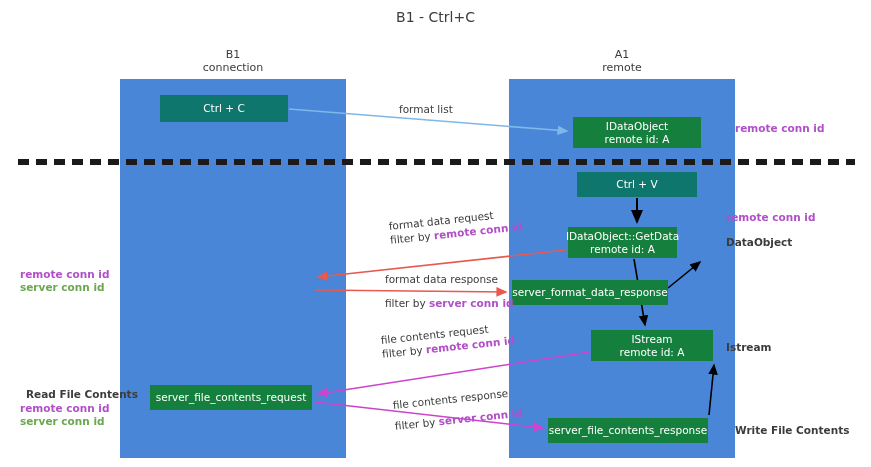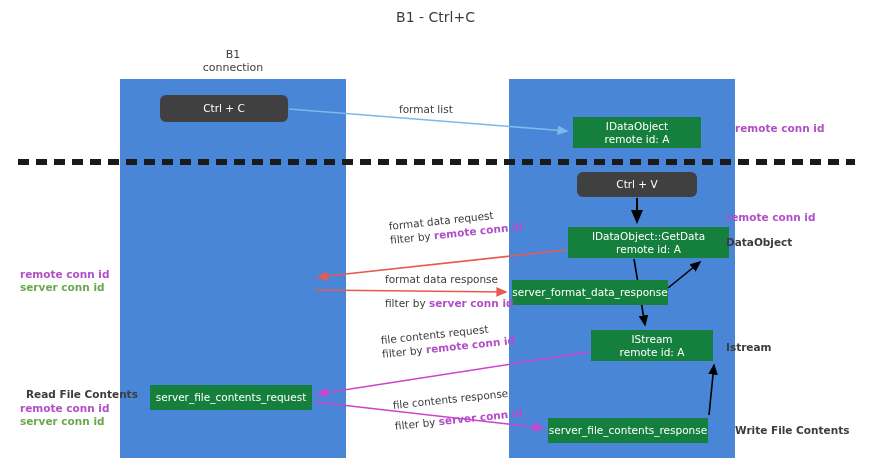--- a/index.html
+++ b/index.html
@@ -49,27 +49,27 @@
     flex-direction:column;
     align-items:center;
     justify-content:center;
     color:#ffffff;
     font-size:10.5px;
     line-height:13px;
     text-align:center;
     box-sizing:border-box;
     padding:2px 4px;
   }
-  .box.green{background:#404040;border-radius:6px;}
+  .box.green{background:#0f766e;}
   .box.orange{background:#15803d;}
 
   #box-ctrlc  {left:160px;top:95px; width:128px;height:27px;}
   #box-idata  {left:573px;top:117px;width:128px;height:31px;}
   #box-ctrlv  {left:577px;top:172px;width:120px;height:25px;}
-  #box-getdata{left:568px;top:227px;width:161px;height:31px;}
+  #box-getdata{left:568px;top:227px;width:109px;height:31px;}
   #box-sfdreq {left:150px;top:268px;width:162px;height:25px;}
   #box-sfdres {left:512px;top:280px;width:156px;height:25px;}
   #box-istream{left:591px;top:330px;width:122px;height:31px;}
   #box-sfcreq {left:150px;top:385px;width:162px;height:25px;}
   #box-sfcres {left:548px;top:418px;width:160px;height:25px;}
 
   
   .anno{position:absolute;font-size:10.5px;color:#3c3c3c;line-height:13px;white-space:nowrap;}
   .anno.purple{color:#b24fc8;font-weight:bold;}
   .anno.green-t{color:#6aa84f;font-weight:bold;}
@@ -106,20 +106,24 @@
 <div id="stage">
 
   <div id="title">
     <div>B1 - Ctrl+C</div>
   </div>
 
   <div class="lane-header" id="hdr-b1">
     <div>B1</div>
     <div>connection</div>
   </div>
+  <div class="lane-header" id="hdr-a1">
+    <div>A1</div>
+    <div>remote</div>
+  </div>
 
   <div class="lane" id="lane-b1"></div>
   <div class="lane" id="lane-a1"></div>
 
   <svg id="wires" viewBox="0 0 871 467">
     <defs>
       <marker id="ah-blue" markerWidth="7" markerHeight="7" refX="6" refY="3" orient="auto">
         <path d="M0,0 L7,3 L0,6 z" fill="#7eb8e8"></path>
       </marker>
       <marker id="ah-red" markerWidth="7" markerHeight="7" refX="6" refY="3" orient="auto">

